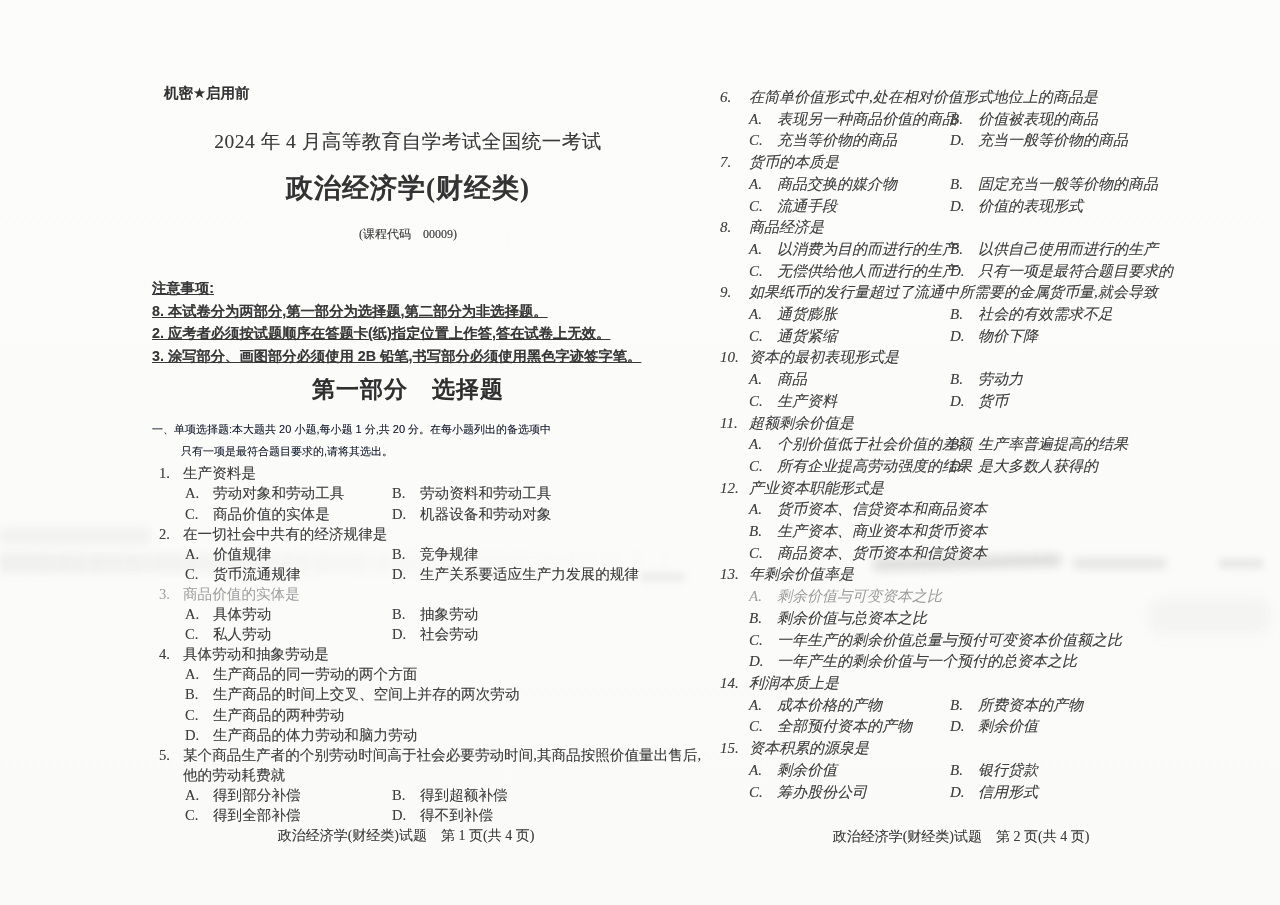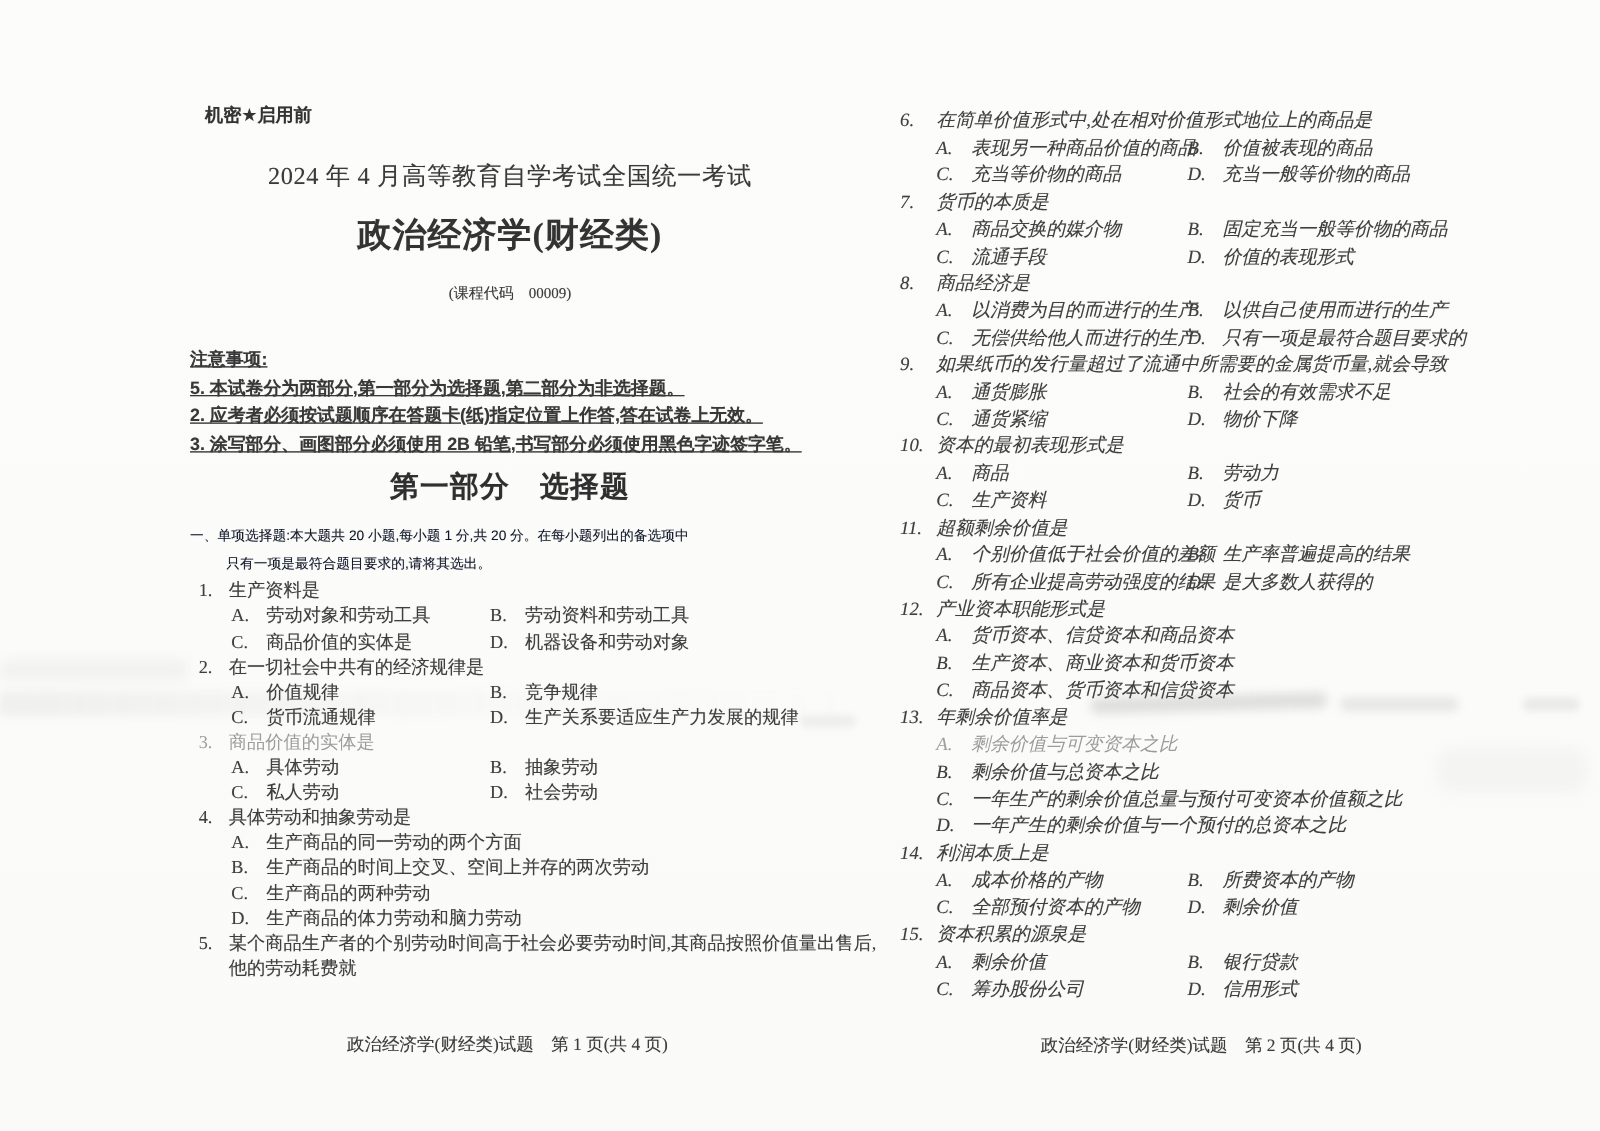--- a/index.html
+++ b/index.html
@@ -103,21 +103,21 @@
   <div class="smudge smudge-5"></div>
 
   <div class="col-left">
     <div class="confidential soft">机密★启用前</div>
     <div class="exam-title soft">2024 年 4 月高等教育自学考试全国统一考试</div>
     <div class="subject-title soft">政治经济学(财经类)</div>
     <div class="course-code soft">(课程代码　00009)</div>
 
     <div class="notice">
       <div class="notice-heading soft">注意事项:</div>
-      <div class="notice-item soft">5. 本试卷分为两部分,第一部分为选择题,第二部分为非选择题。</div>
+      <div class="notice-item soft">8. 本试卷分为两部分,第一部分为选择题,第二部分为非选择题。</div>
       <div class="notice-item soft">2. 应考者必须按试题顺序在答题卡(纸)指定位置上作答,答在试卷上无效。</div>
       <div class="notice-item soft">3. 涂写部分、画图部分必须使用 2B 铅笔,书写部分必须使用黑色字迹签字笔。</div>
     </div>
 
     <div class="part-heading soft">第一部分　选择题</div>
 
     <div class="instructions">
       <div class="soft">一、单项选择题:本大题共 20 小题,每小题 1 分,共 20 分。在每小题列出的备选项中</div>
       <div class="instr-line2 soft">只有一项是最符合题目要求的,请将其选出。</div>
     </div>
@@ -155,20 +155,26 @@
           <div class="q-options list">
             <div class="option"><span class="opt-label">A.</span><span class="opt-text">生产商品的同一劳动的两个方面</span></div>
             <div class="option"><span class="opt-label">B.</span><span class="opt-text">生产商品的时间上交叉、空间上并存的两次劳动</span></div>
             <div class="option"><span class="opt-label">C.</span><span class="opt-text">生产商品的两种劳动</span></div>
             <div class="option"><span class="opt-label">D.</span><span class="opt-text">生产商品的体力劳动和脑力劳动</span></div>
           </div>
         </div>
         <div class="question">
           <div class="q-row"><span class="q-num">5.</span><span class="q-stem">某个商品生产者的个别劳动时间高于社会必要劳动时间,其商品按照价值量出售后,</span></div>
           <div class="q-row q-cont"><span class="q-stem">他的劳动耗费就</span></div>
+          <div class="q-options grid">
+            <div class="option"><span class="opt-label">A.</span><span class="opt-text">得到部分补偿</span></div>
+            <div class="option"><span class="opt-label">B.</span><span class="opt-text">得到超额补偿</span></div>
+            <div class="option"><span class="opt-label">C.</span><span class="opt-text">得到全部补偿</span></div>
+            <div class="option"><span class="opt-label">D.</span><span class="opt-text">得不到补偿</span></div>
+          </div>
         </div>
       </div>
   </div>
 
   <div class="col-right">
     <div class="questions soft" id="q-right">
         <div class="question">
           <div class="q-row"><span class="q-num">6.</span><span class="q-stem">在简单价值形式中,处在相对价值形式地位上的商品是</span></div>
           <div class="q-options grid">
             <div class="option"><span class="opt-label">A.</span><span class="opt-text">表现另一种商品价值的商品</span></div>

